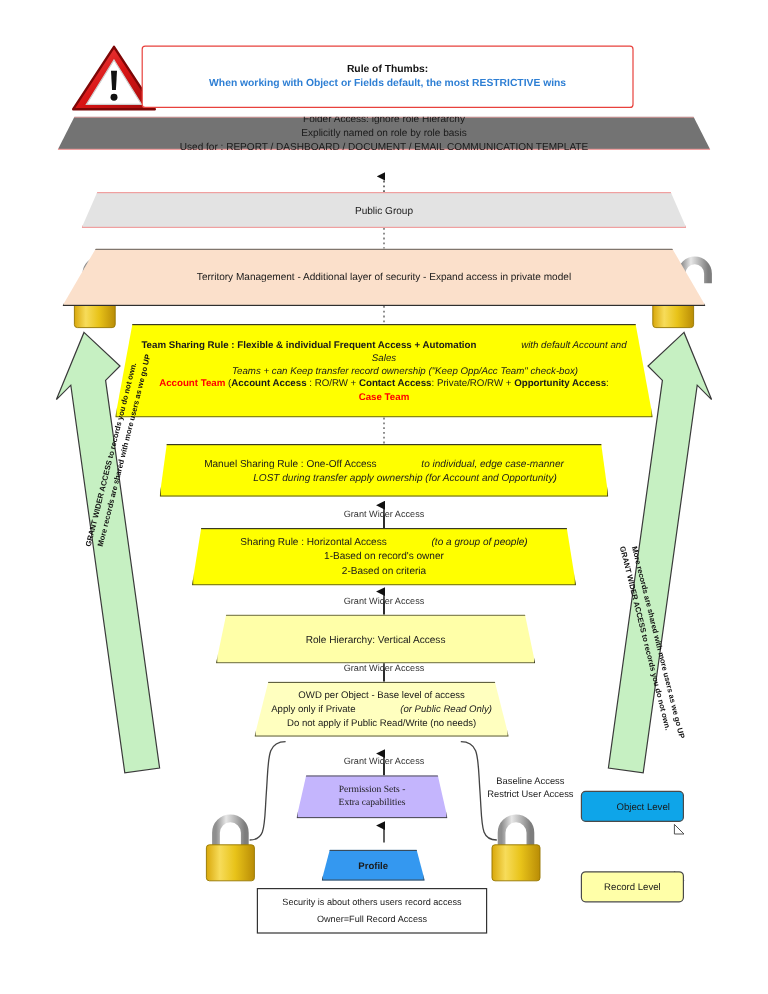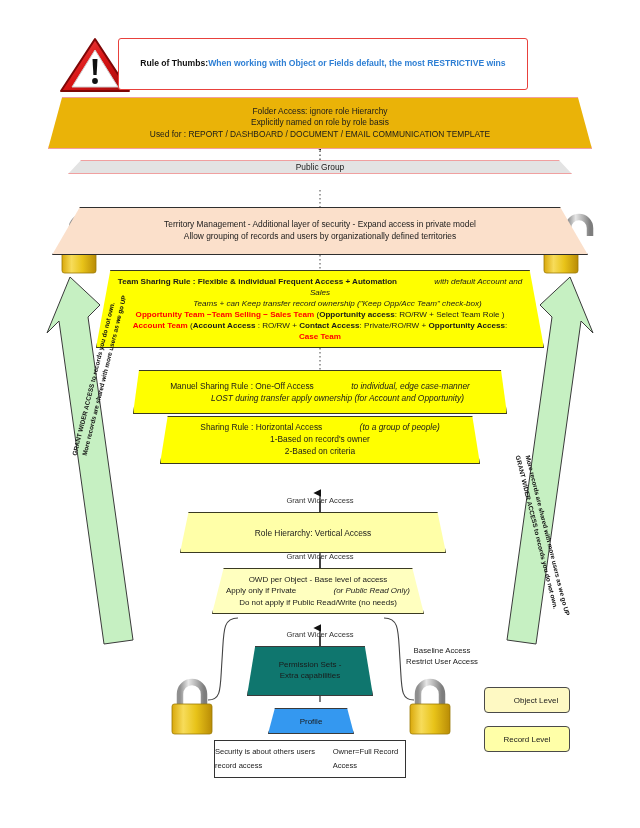--- a/index.html
+++ b/index.html
@@ -25,45 +25,45 @@
 
   
   .warn-tri { left: 58px; top: 36px; width: 74px; height: 58px; }
 
   
   .rule-box {
     left: 118px; top: 38px; width: 410px; height: 52px;
     border: 1.6px solid #e8413c;
     border-radius: 3px;
     background: #ffffff;
-    display: flex; flex-direction: row;
+    display: flex; flex-direction: column;
     align-items: center; justify-content: center;
     text-align: center;
     line-height: 1.35;
   }
   .rule-title { font-size: 8.6px; font-weight: bold; color: #111; }
   .rule-line { font-size: 8.6px; font-weight: bold; color: #2e7fd4; }
 
   
   .trap {
     display: flex; flex-direction: column;
     align-items: center; justify-content: center;
     text-align: center;
   }
   .folder-trap {
-    left: 48px; top: 97px; width: 544px; height: 52px;
-    background: #eab308;
+    left: 48px; top: 97px; width: 544px; height: 28px;
+    background: #737373;
     border: 1.3px solid #f0a0a0;
     clip-path: polygon(2.6% 0%, 97.4% 0%, 100% 100%, 0% 100%);
     line-height: 1.35;
   }
   .folder-trap div { font-size: 8.4px; color: #1a1a1a; }
 
   .pg-trap {
-    left: 68px; top: 160px; width: 504px; height: 14px;
+    left: 68px; top: 160px; width: 504px; height: 30px;
     background: #e3e3e3;
     border: 1.3px solid #f0a0a0;
     clip-path: polygon(2.6% 0%, 97.4% 0%, 100% 100%, 0% 100%);
   }
   .pg-trap div { font-size: 8.4px; }
 
   .terr-trap {
     left: 52px; top: 207px; width: 536px; height: 48px;
     background: #fbe0cb;
     border: 1.2px solid #2f2f2f;
@@ -90,21 +90,21 @@
   .manual-trap {
     left: 133px; top: 370px; width: 374px; height: 44px;
     background: #ffff00;
     border: 1.3px solid #3a3a22;
     clip-path: polygon(1.6% 0%, 98.4% 0%, 100% 100%, 0% 100%);
     line-height: 1.45;
   }
   .manual-trap div { font-size: 8.4px; }
 
   .sharing-trap {
-    left: 160px; top: 416px; width: 320px; height: 48px;
+    left: 160px; top: 440px; width: 320px; height: 48px;
     background: #ffff00;
     border: 1.3px solid #3a3a22;
     clip-path: polygon(2.4% 0%, 97.6% 0%, 100% 100%, 0% 100%);
     line-height: 1.42;
   }
   .sharing-trap div { font-size: 8.4px; }
 
   .role-trap {
     left: 180px; top: 512px; width: 266px; height: 41px;
     background: #ffffa8;
@@ -117,56 +117,58 @@
     left: 212px; top: 568px; width: 212px; height: 46px;
     background: #ffffbf;
     border: 1.3px solid #3a3a22;
     clip-path: polygon(5.5% 0%, 94.5% 0%, 100% 100%, 0% 100%);
     line-height: 1.38;
   }
   .owd-trap div { font-size: 8.0px; }
 
   
   .ps-trap {
-    left: 247px; top: 646px; width: 126px; height: 50px;
-    background: #0f766e;
+    left: 247px; top: 646px; width: 126px; height: 36px;
+    background: #c4b5fd;
     border: 1.2px solid #3a3a3a;
     clip-path: polygon(6.5% 0%, 93.5% 0%, 100% 100%, 0% 100%);
     line-height: 1.35;
+    font-family: Liberation Serif, serif;
   }
   .ps-trap div { font-size: 8.0px; }
 
   .profile-trap {
     left: 268px; top: 708px; width: 86px; height: 26px;
     background: #3498f0;
     border: 1.2px solid #3a3a3a;
     clip-path: polygon(8% 0%, 92% 0%, 100% 100%, 0% 100%);
+    font-weight: bold;
   }
   .profile-trap div { font-size: 8.0px; }
 
   
   .note-box {
     left: 214px; top: 740px; width: 192px; height: 38px;
     background: #ffffff;
     border: 1.4px solid #333;
-    display: flex; flex-direction: row;
+    display: flex; flex-direction: column;
     align-items: center; justify-content: center;
     line-height: 1.9;
   }
   .note-box div { font-size: 7.6px; }
 
   
   .legend-item {
     width: 86px; height: 26px;
     display: flex; align-items: center; justify-content: center;
     border: 1px solid #4a4a4a;
     border-radius: 4px;
     font-size: 8px;
   }
-  .legend-obj { left: 484px; top: 687px; background: #fef9c3; padding-left: 18px; }
+  .legend-obj { left: 484px; top: 659px; background: #0ea5e9; padding-left: 18px; }
   .legend-rec { left: 484px; top: 726px; background: #ffffa8; }
 
   
   .gw-label { font-size: 7.6px; color: #333; text-align: center; }
   .baseline-label {
     left: 386px; top: 645px; width: 112px;
     font-size: 7.8px; text-align: center; line-height: 1.45;
   }
 
   
@@ -298,32 +300,28 @@
   <div>Explicitly named on role by role basis</div>
   <div>Used for : REPORT / DASHBOARD / DOCUMENT / EMAIL COMMUNICATION TEMPLATE</div>
 </div>
 
 <div class="abs trap pg-trap">
   <div>Public Group</div>
 </div>
 
 <div class="abs trap terr-trap">
   <div>Territory Management - Additional layer of security - Expand access in private model</div>
-  <div>Allow grouping of records  and users by organizationally defined territories</div>
 </div>
 
 <div class="abs trap team-trap">
   <div>
     <span class="b">Team Sharing Rule : Flexible &amp; individual Frequent Access + Automation</span><span class="i"> with default  Account and Sales</span>
   </div>
   <div>
     <span class="i">Teams + can Keep transfer record ownership ("Keep Opp/Acc Team" check-box)</span>
-  </div>
-  <div>
-    <span class="red">Opportunity Team −Team Selling − Sales Team</span><span> (</span><span class="b">Opportunity access</span><span>: RO/RW + Select Team Role )</span>
   </div>
   <div>
     <span class="red">Account Team</span><span> (</span><span class="b">Account Access</span><span> : RO/RW + </span><span class="b">Contact Access</span><span>: Private/RO/RW + </span><span class="b">Opportunity Access</span><span>:</span>
   </div>
   <div>
     <span class="red">Case Team</span>
   </div>
 </div>
 
 <div class="abs trap manual-trap">

